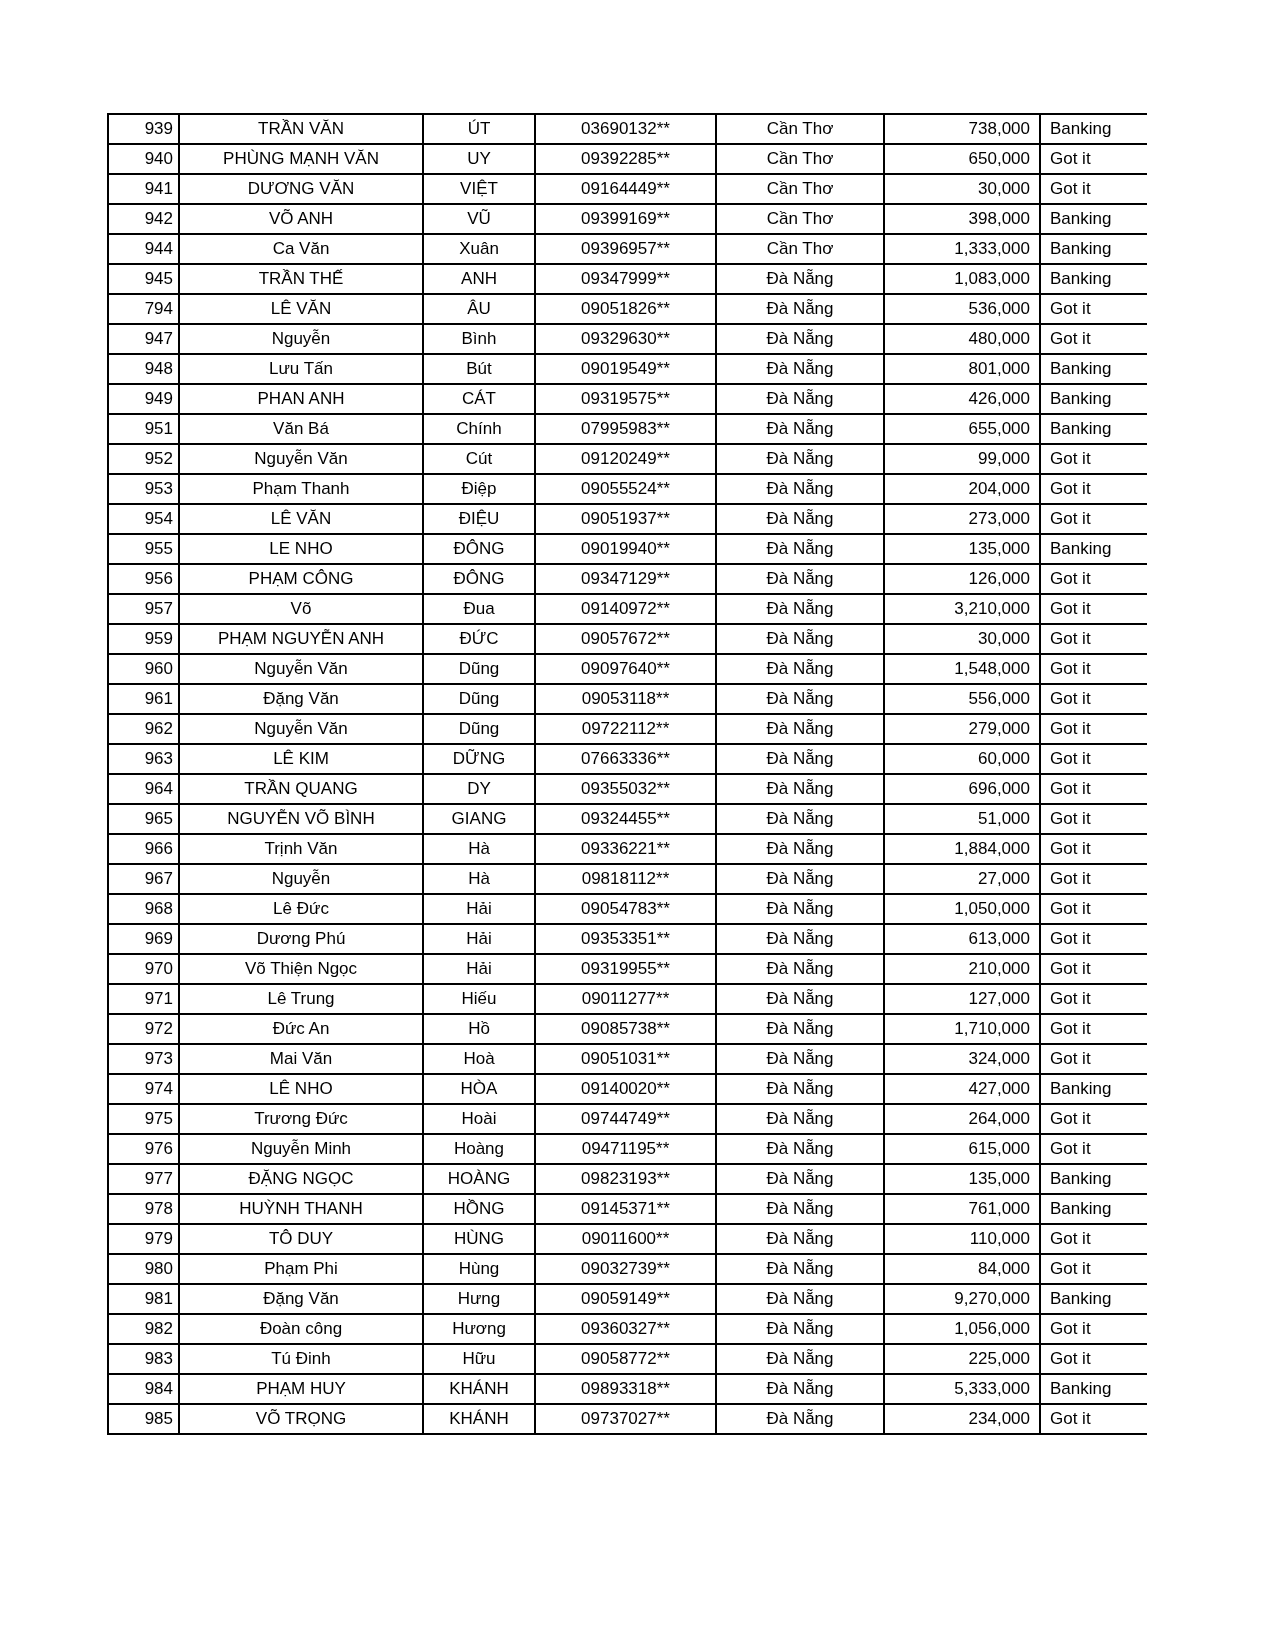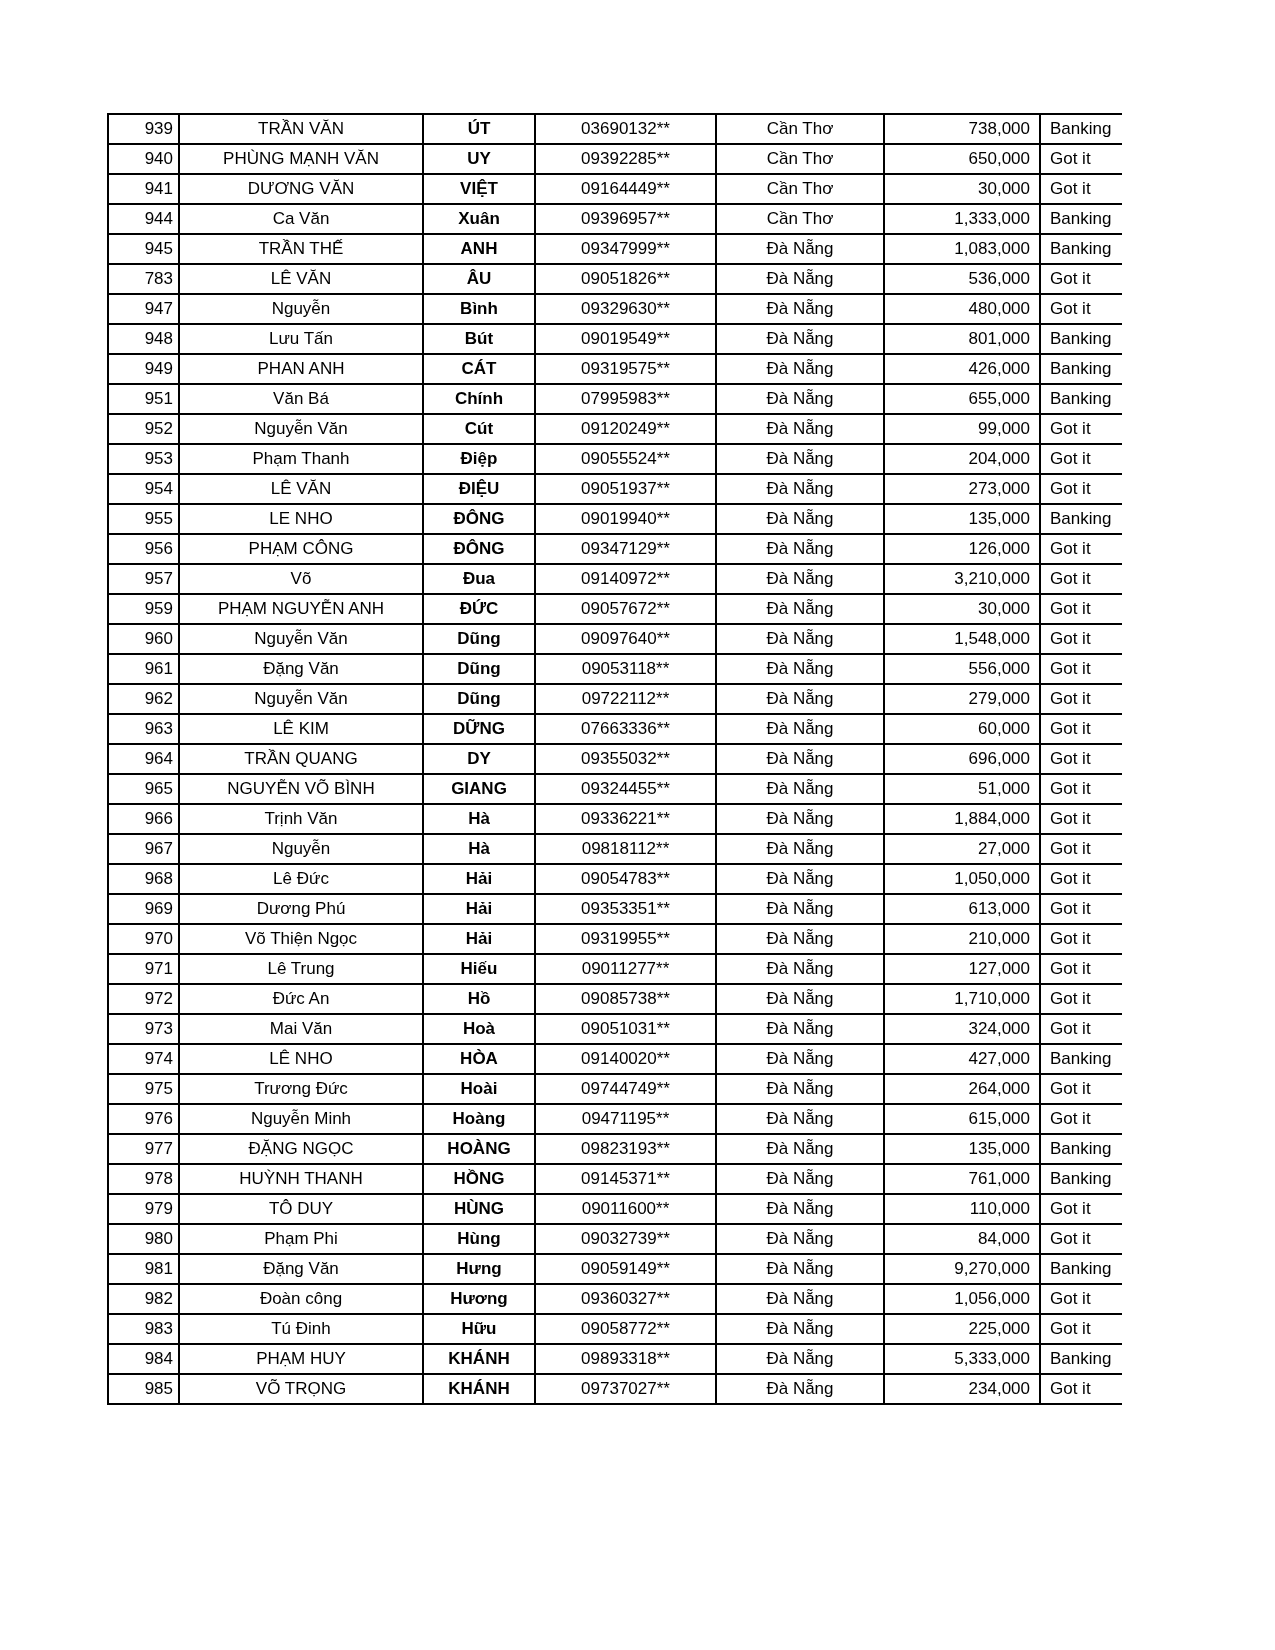--- a/index.html
+++ b/index.html
@@ -7,20 +7,21 @@
     padding: 0;
     background: #ffffff;
   }
   .page {
     position: relative;
     width: 1122px;
     height: 1650px;
     background: #ffffff;
     overflow: hidden;
     font-family: "Liberation Sans", "DejaVu Sans", sans-serif;
+    padding-left: 25px;
   }
   table.roster {
     position: absolute;
     left: 107px;
     top: 113px;
     border-collapse: collapse;
     table-layout: fixed;
     width: 1056px;
   }
   table.roster td {
@@ -29,21 +30,21 @@
     padding: 0 4px;
     font-size: 17px;
     line-height: 28px;
     color: #000000;
     white-space: nowrap;
     overflow: hidden;
     text-align: center;
   }
   table.roster td.col-id     { text-align: right;  padding-right: 5px; }
   table.roster td.col-first  { text-align: center; }
-  table.roster td.col-last   { text-align: center; font-weight: bold; }
+  table.roster td.col-last   { text-align: center; }
   table.roster td.col-phone  { text-align: center; }
   table.roster td.col-city   { }
   table.roster td.col-amount { text-align: right;  padding-right: 9px; }
   table.roster td.col-status { text-align: left;   padding-left: 9px; }
   col.c-id     { width: 71px; }
   col.c-first  { width: 244px; }
   col.c-last   { width: 112px; }
   col.c-phone  { width: 181px; }
   col.c-city   { width: 168px; }
   col.c-amount { width: 156px; }
@@ -85,39 +86,48 @@
         <tr>
           <td class="col-id">941</td>
           <td class="col-first">DƯƠNG VĂN</td>
           <td class="col-last">VIỆT</td>
           <td class="col-phone">09164449**</td>
           <td class="col-city">Cần Thơ</td>
           <td class="col-amount">30,000</td>
           <td class="col-status">Got it</td>
         </tr>
         <tr>
+          <td class="col-id">942</td>
+          <td class="col-first">VÕ ANH</td>
+          <td class="col-last">VŨ</td>
+          <td class="col-phone">09399169**</td>
+          <td class="col-city">Cần Thơ</td>
+          <td class="col-amount">398,000</td>
+          <td class="col-status">Banking</td>
+        </tr>
+        <tr>
           <td class="col-id">944</td>
           <td class="col-first">Ca Văn</td>
           <td class="col-last">Xuân</td>
           <td class="col-phone">09396957**</td>
           <td class="col-city">Cần Thơ</td>
           <td class="col-amount">1,333,000</td>
           <td class="col-status">Banking</td>
         </tr>
         <tr>
           <td class="col-id">945</td>
           <td class="col-first">TRẦN THẾ</td>
           <td class="col-last">ANH</td>
           <td class="col-phone">09347999**</td>
           <td class="col-city">Đà Nẵng</td>
           <td class="col-amount">1,083,000</td>
           <td class="col-status">Banking</td>
         </tr>
         <tr>
-          <td class="col-id">783</td>
+          <td class="col-id">794</td>
           <td class="col-first">LÊ VĂN</td>
           <td class="col-last">ÂU</td>
           <td class="col-phone">09051826**</td>
           <td class="col-city">Đà Nẵng</td>
           <td class="col-amount">536,000</td>
           <td class="col-status">Got it</td>
         </tr>
         <tr>
           <td class="col-id">947</td>
           <td class="col-first">Nguyễn</td>

